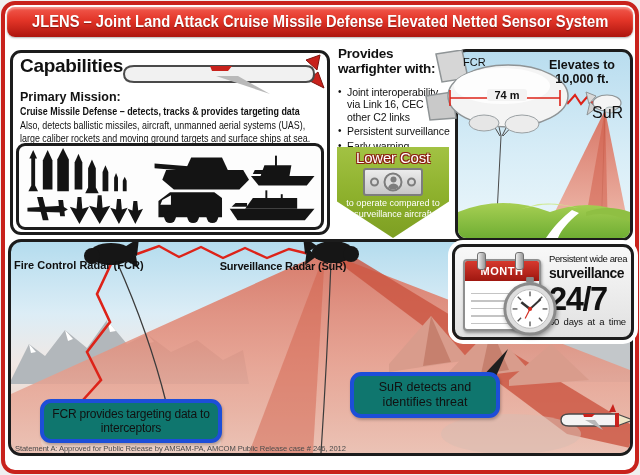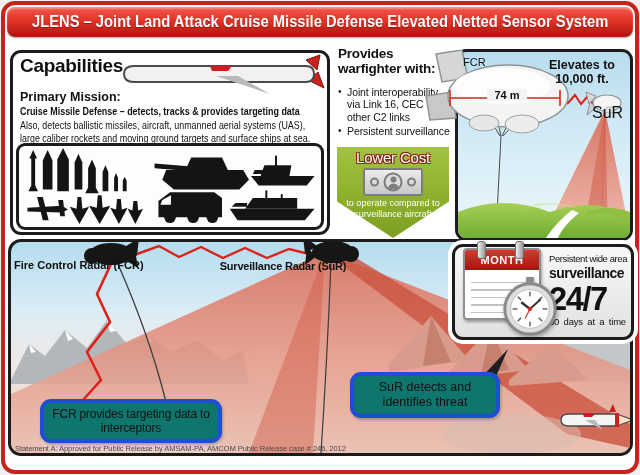--- a/index.html
+++ b/index.html
@@ -42,21 +42,21 @@
   
   .sky{left:455px;top:49px;width:178px;height:192px;overflow:hidden;
     background:linear-gradient(180deg,#b9ddef 0%,#d8edf7 55%,#ecf7fb 100%);}
   .fcr-lab{position:absolute;left:463px;top:56px;font-size:11px;font-weight:normal;color:#111;z-index:5;}
   .elev{position:absolute;left:536px;top:58px;width:92px;font-size:12.5px;font-weight:bold;color:#111;text-align:center;line-height:1.15;z-index:5;}
   .sur-lab{position:absolute;left:568px;top:104px;font-size:16px;font-weight:normal;color:#111;z-index:5;padding-left:24px;}
   .dim-lab{position:absolute;left:487px;top:89px;width:40px;text-align:center;font-size:11px;font-weight:bold;color:#111;background:#f3f3f3;border-radius:3px;z-index:6;}
   .big-aero{position:absolute;left:422px;top:50px;z-index:4;}
   
   .persist{left:452px;top:244px;width:182px;height:96px;background:linear-gradient(#f8f8f8,#e1e1e1);box-shadow:0 0 0 4px #fff;}
-  .cal{position:absolute;left:8px;top:1px;width:74px;height:68px;background:#fff;border:2px solid #8f8f8f;border-radius:4px;box-shadow:1px 2px 3px rgba(0,0,0,.35);}
+  .cal{position:absolute;left:8px;top:12px;width:74px;height:68px;background:#fff;border:2px solid #8f8f8f;border-radius:4px;box-shadow:1px 2px 3px rgba(0,0,0,.35);}
   .cal-head{position:absolute;left:0;top:0;right:0;height:20px;background:linear-gradient(#d6392e,#9f1710);border-radius:2px 2px 0 0;
     color:#fff;font-weight:bold;font-size:11px;letter-spacing:.5px;display:flex;align-items:center;justify-content:center;}
   .cal-lines{position:absolute;left:6px;right:6px;top:26px;bottom:5px;
     background:repeating-linear-gradient(180deg,rgba(0,0,0,0) 0 6px,#c4c4c4 6px 7.5px);}
   .ring{position:absolute;top:-9px;width:7px;height:16px;border:1.5px solid #6f6f6f;border-radius:3px;background:linear-gradient(90deg,#eee,#999);}
   .clockwrap{position:absolute;left:46px;top:30px;z-index:3;filter:drop-shadow(1px 2px 2px rgba(0,0,0,.35));}
   .p-text{position:absolute;left:94px;top:6px;width:86px;color:#111;}
   .p1{font-size:9.5px;letter-spacing:-.4px;white-space:nowrap;}
   .p2{font-size:15px;font-weight:bold;letter-spacing:-.5px;transform:scaleX(.93);transform-origin:left;white-space:nowrap;}
   .pbig{font-size:34px;font-weight:bold;letter-spacing:-1.5px;line-height:1.02;transform:scaleX(.96);transform-origin:left;}
@@ -148,20 +148,21 @@
         <circle cx="176" cy="73" r="6" fill="#141414"></circle>
         <circle cx="196" cy="73" r="6" fill="#141414"></circle>
       </g>
     </svg>
   </div>
 
   <div class="wf-head">Provides warfighter with:</div>
   <div class="wf-list">
     <div class="b">Joint interoperability via Link 16, CEC and other C2 links</div>
     <div class="b">Persistent surveillance</div>
+    <div class="b">Early warning</div>
   </div>
 
   <div class="lc-badge">
     <div class="lc-title">Lower Cost</div>
     <div class="bill">
       <div class="oval">
           <div class="head"></div>
           <div class="sh"></div>
         </div>
       <div class="c" style="left:5px;"></div>

